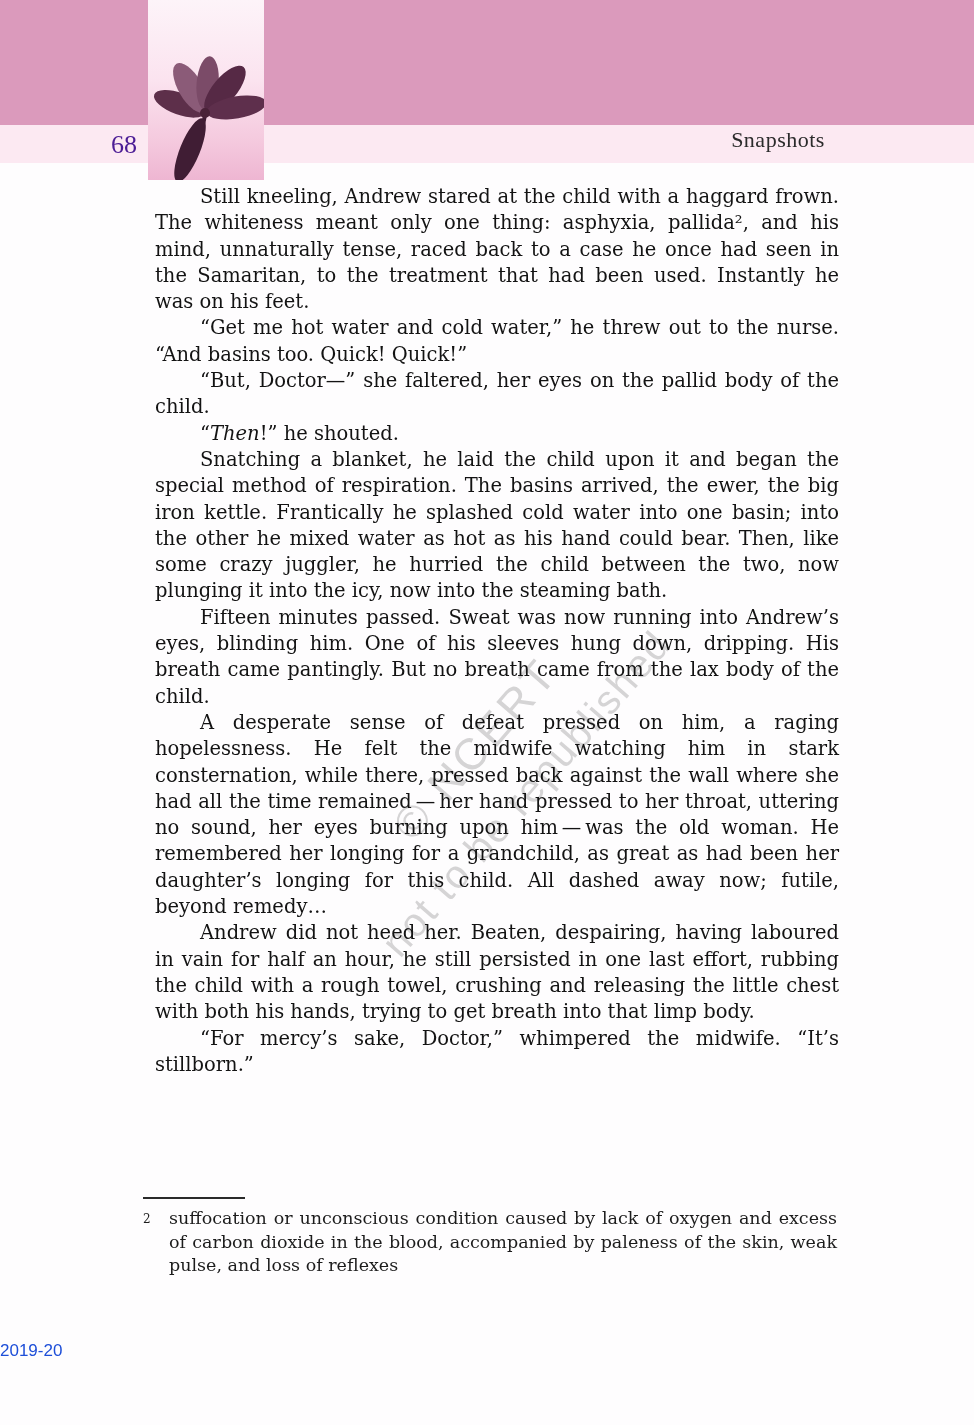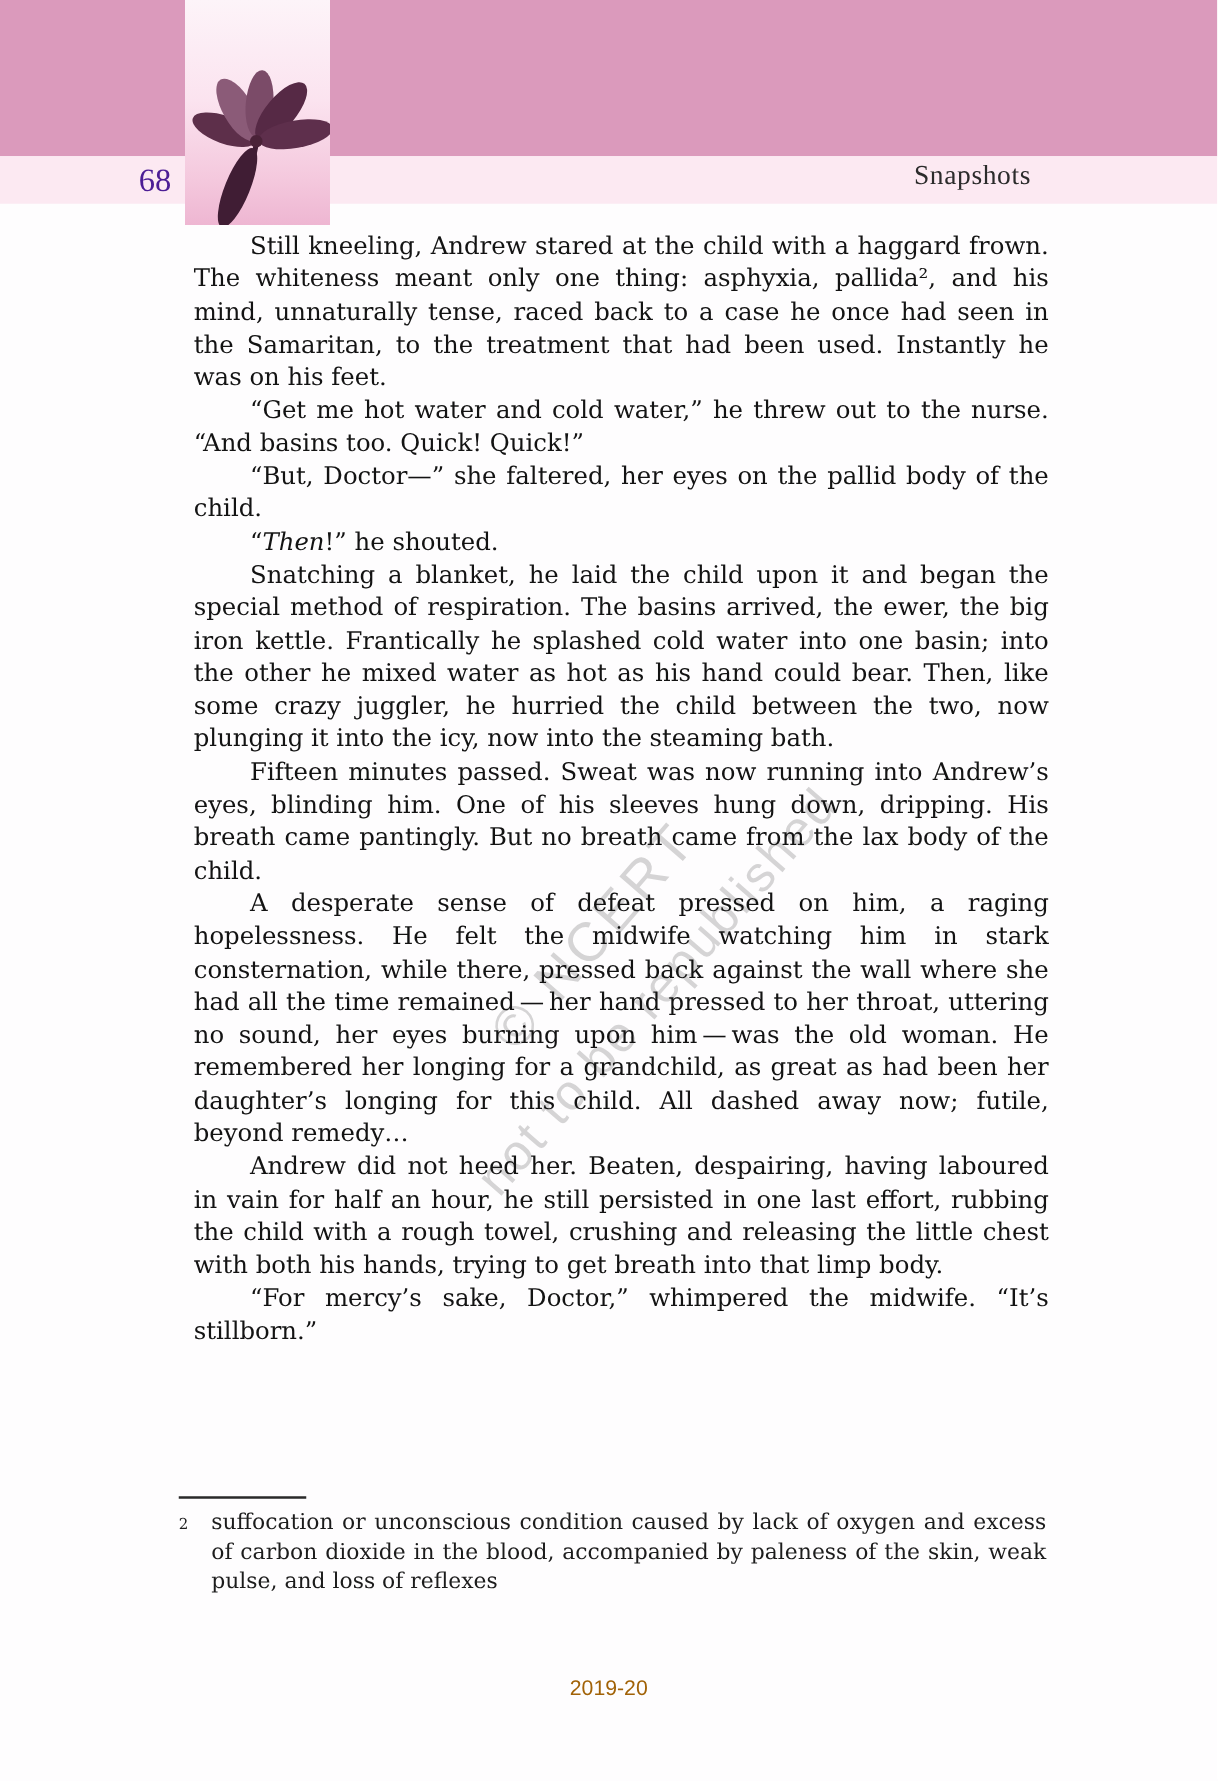--- a/index.html
+++ b/index.html
@@ -45,22 +45,22 @@
   
   .fn-rule { position:absolute; left:143px; top:1197px; width:102px; height:2px; background:#2a2a2a; }
   .footnote {
     position:absolute; left:143px; top:1207px; width:694px;
     font-size:17.5px; line-height:23.5px; color:#1c1c1c;
     display:grid; grid-template-columns:26px 1fr; text-align:justify;
   }
   .fn-marker { font-size:12px; padding-top:1px; }
   
   .footer {
-    position:absolute; left:0; top:1341px; width:974px; text-align:center;
-    font-family:"Liberation Sans", sans-serif; font-size:17px; color:#a16207;
+    position:absolute; left:0; top:1341px; width:974px; 
+    font-family:"Liberation Sans", sans-serif; font-size:17px; color:#1d4ed8;
   }
 </style>
 </head>
 <body>
 
 <div class="page">
 
   <div class="band-dark" style="background: rgb(219, 154, 188);"></div>
   <div class="band-light" style="background: rgb(252, 233, 242);"></div>
 

